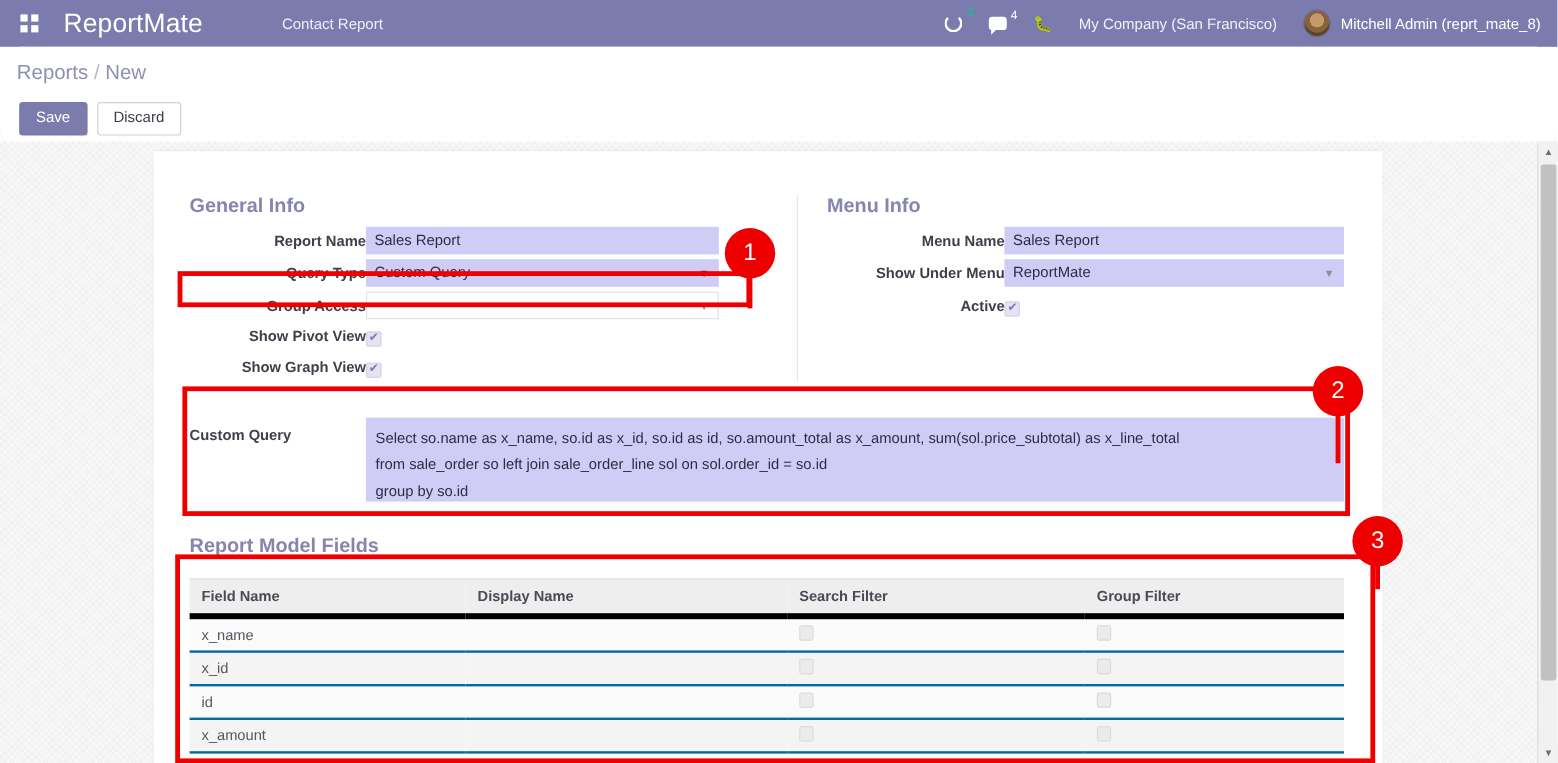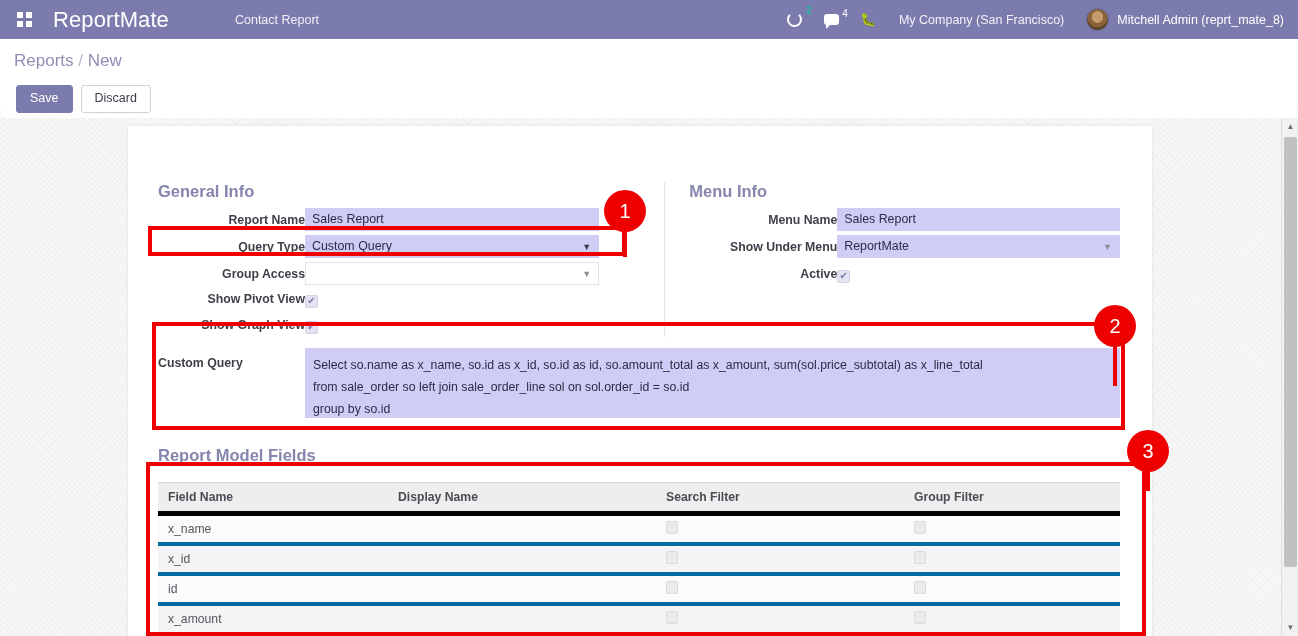--- a/index.html
+++ b/index.html
@@ -108,21 +108,21 @@
     width: 1024px; height: 560px;
     background: #ffffff;
     box-shadow: 0 0 3px rgba(0,0,0,.10);
   }
 
   .group-title {
     font-size: 16.5px; font-weight: bold; color: #8585ad;
     margin: 0 0 7px 0;
   }
 
-  .cols { position: absolute; left: 30px; top: 56px; width: 962px; display: flex; gap: 43px; }
+  .cols { position: absolute; left: 30px; top: 37px; width: 962px; display: flex; gap: 43px; }
   .col-left { width: 485px; padding-right: 22px; }
   .col-right { width: 477px; padding-left: 24px; border-left: 1px solid #e6e6ea; }
 
   table.ftbl { width: 100%; border-collapse: collapse; }
   table.ftbl td { padding: 0; vertical-align: middle; height: 24px; }
   td.flabel {
     font-size: 12.3px; font-weight: bold; color: #3f3f4a;
     white-space: nowrap; padding-right: 8px; text-align: right;
   }
   .col-left td.flabel { width: 147px; }
@@ -169,21 +169,21 @@
   
   .rmf-block { position: absolute; left: 30px; top: 320px; width: 962px; }
   .rmf-title { margin-bottom: 17px; }
   table.grid { width: 100%; border-collapse: collapse; }
   table.grid th {
     background: #eeeeee; border-bottom: 5px solid #000000; border-top: 1px solid #d9d9d9;
     text-align: left; font-size: 12.2px; font-weight: bold; color: #4b4b55;
     padding: 7px 10px; height: 27px;
   }
   table.grid td {
-    border-bottom: 4px solid #0369a1;
+    border-bottom: 2px solid #0369a1;
     font-size: 12.2px; color: #55555f; padding: 5px 10px; height: 24px;
     background: #fbfbfb;
   }
   table.grid tr:nth-child(even) td { background: #f4f4f4; }
   .col-fn { width: 230px; }
   .col-dn { width: 268px; }
   .col-sf { width: 248px; }
   .chk-empty {
     width: 12px; height: 13px; background: #ebebeb;
     border: 1px solid #dcdcdc; border-radius: 2px; display: inline-block;

